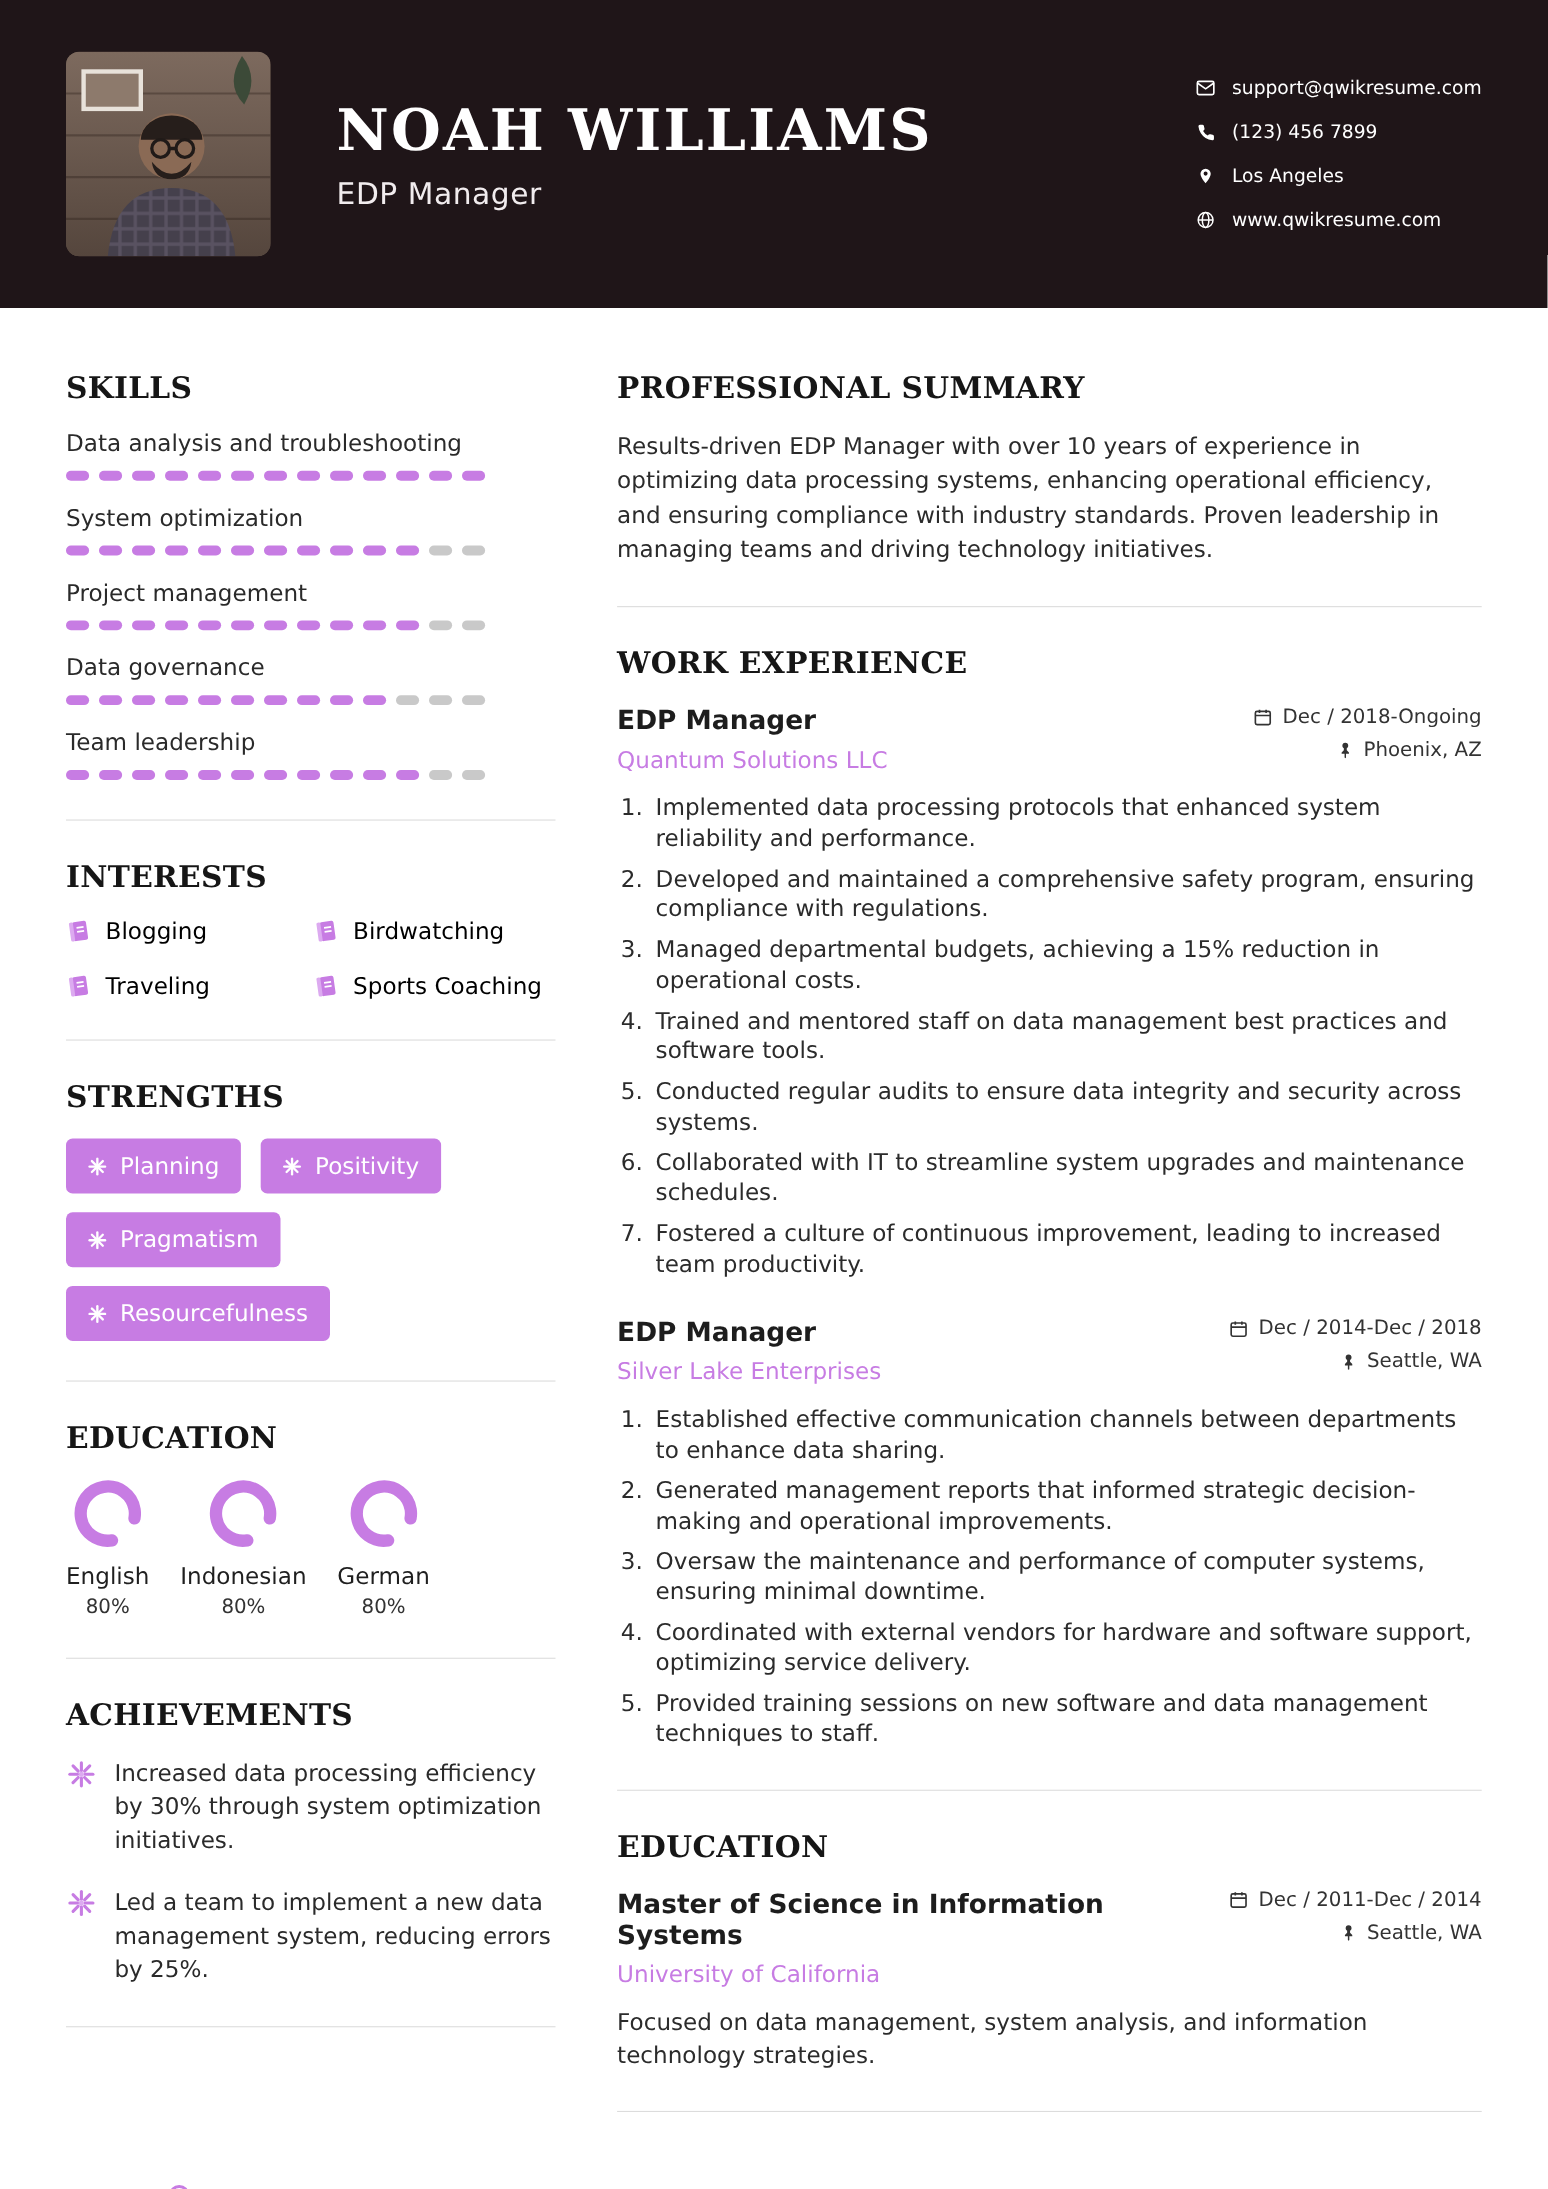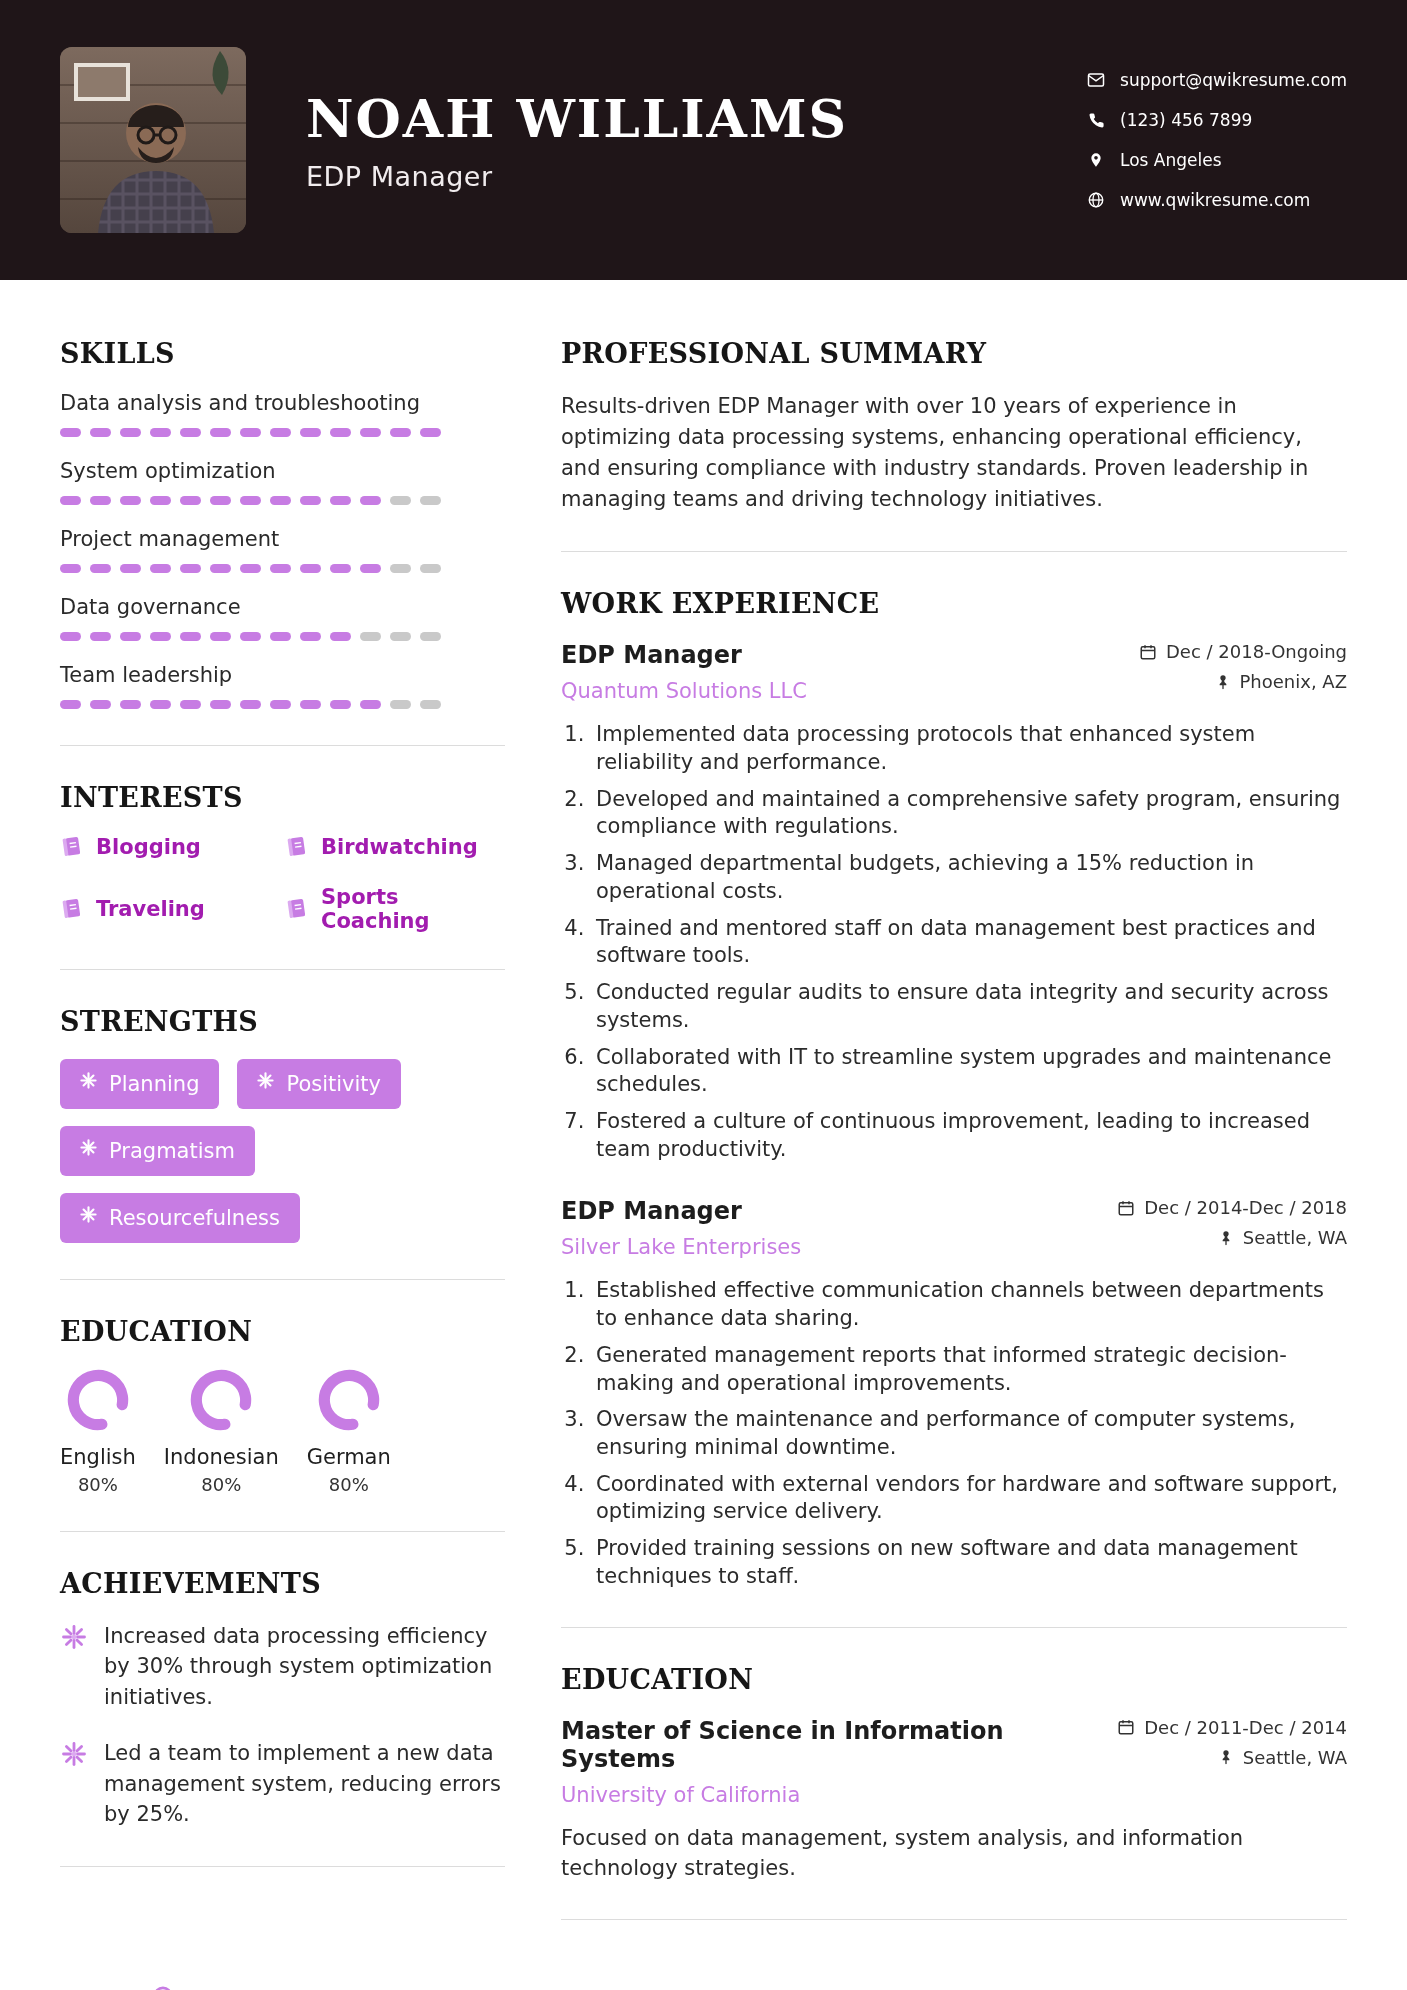--- a/index.html
+++ b/index.html
@@ -32,26 +32,26 @@
 
   
   .skill{margin-bottom:22px;}
   .skill-label{font-size:21px;color:#2a2a2a;margin-bottom:13px;}
   .skill-bar{display:flex;gap:9px;}
   .dash{width:21px;height:9px;border-radius:5px;background:var(--accent);display:inline-block;}
   .dash-off{background:var(--dash-off);}
 
   
   .interests-grid{display:grid;grid-template-columns:225px 1fr;row-gap:26px;}
-  .interest{display:flex;align-items:center;gap:14px;font-size:21px;color:#a21caf;font-weight:bold;}
+  .interest{display:flex;align-items:center;gap:14px;font-size:21px;color:#000000;}
   .interest-icon{display:inline-flex;flex-shrink:0;}
 
   
   .pills{display:flex;flex-wrap:wrap;gap:17px 18px;}
-  .pill{background:var(--accent);color:#fff;font-size:21px;padding:13px 20px;border-radius:6px;display:flex;align-items:flex-start;gap:12px;}
+  .pill{background:var(--accent);color:#fff;font-size:21px;padding:13px 20px;border-radius:6px;display:flex;align-items:center;gap:12px;}
   .pill-icon{display:inline-flex;}
 
   
   .langs{display:flex;gap:28px;margin-top:8px;}
   .lang{display:flex;flex-direction:column;align-items:center;}
   .donut{width:62px;height:62px;}
   .lang-name{margin-top:14px;font-size:21px;color:#1f1f1f;}
   .lang-percent{margin-top:5px;font-size:18px;color:#333;}
 
   

